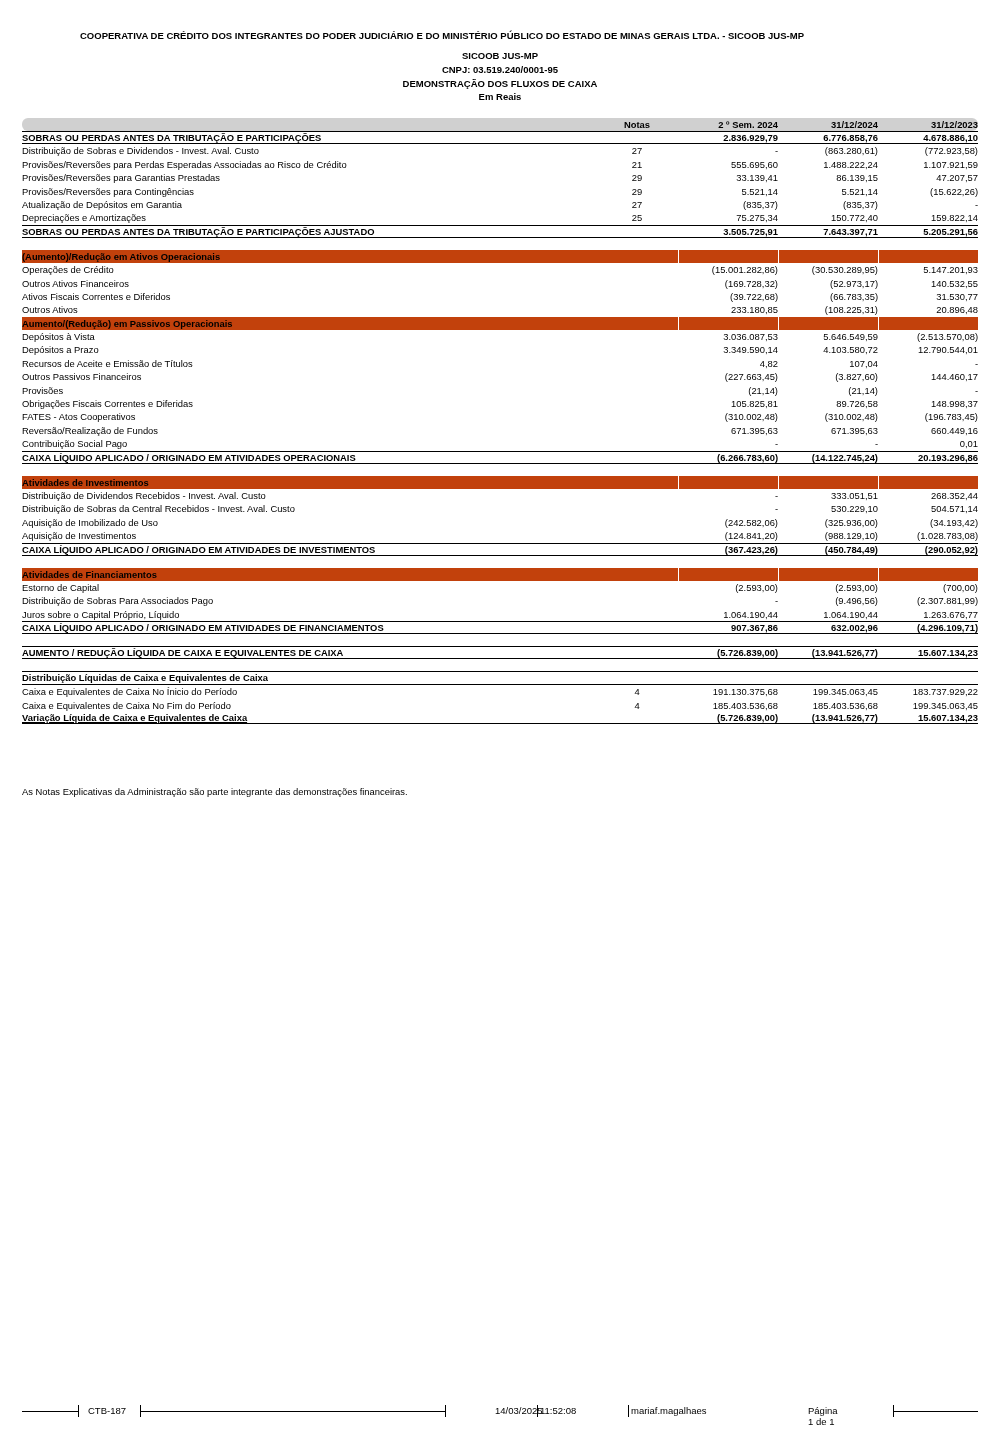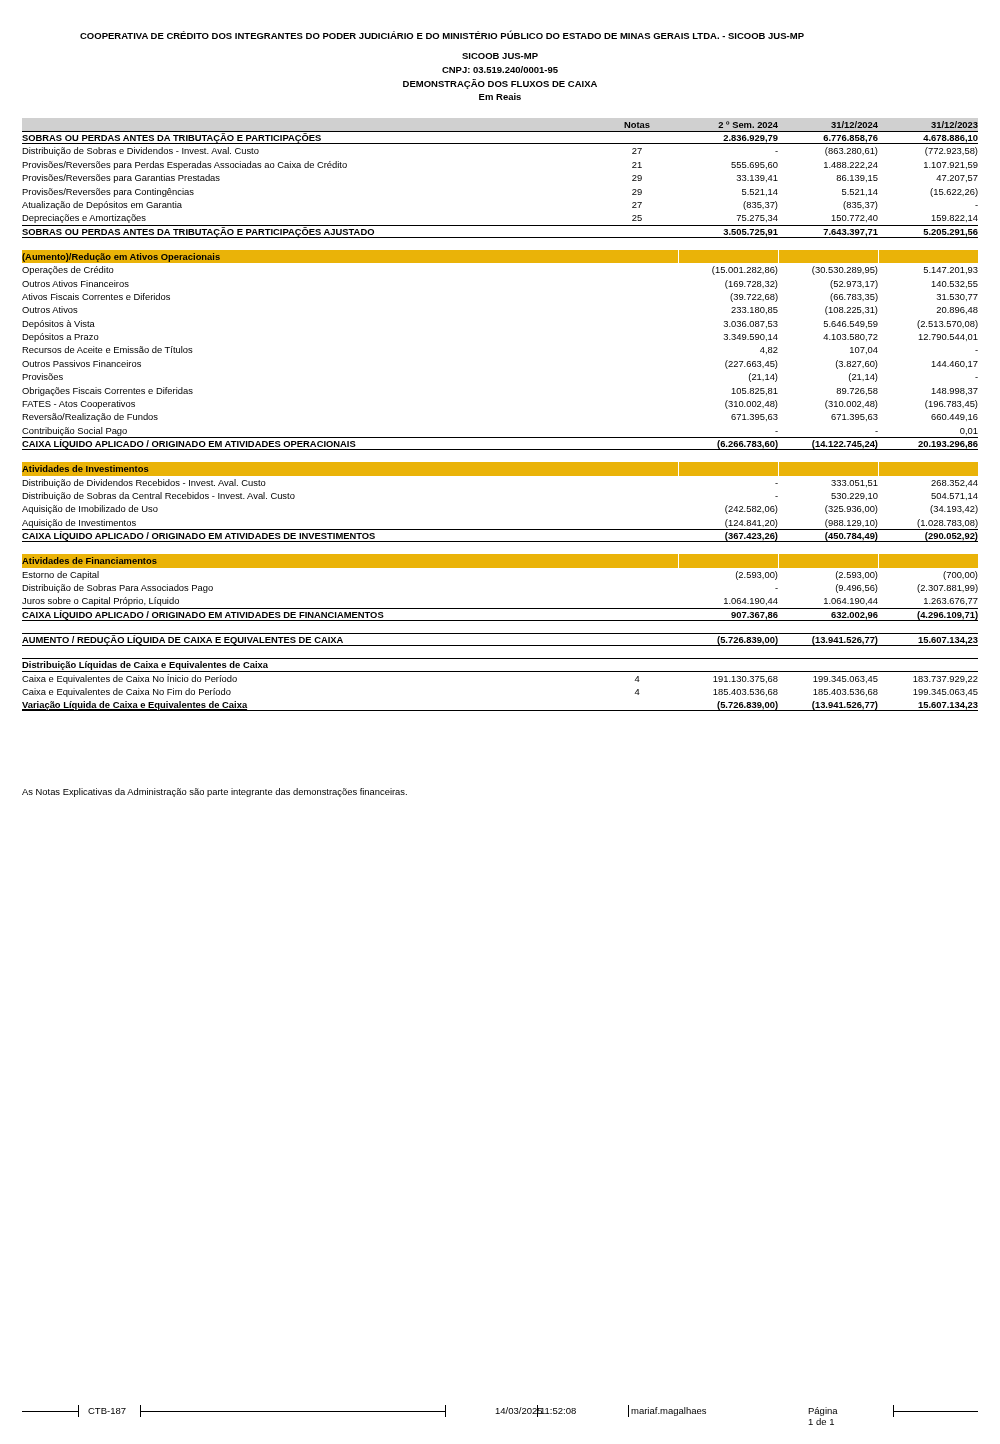--- a/index.html
+++ b/index.html
@@ -6,23 +6,23 @@
   body { width: 1000px; height: 1444px; position: relative; font-family: "Liberation Sans", sans-serif; color: #000; overflow: hidden; }
   .hdr { position: absolute; left: 0; width: 1000px; text-align: center; font-weight: bold; font-size: 9.5px; }
   .hdr.main { top: 30px; left: 80px; width: auto; text-align: left; font-size: 9.5px; }
   .tbl { position: absolute; left: 22px; top: 118px; width: 956px; }
   .row { position: relative; height: 13.4px; font-size: 9.4px; line-height: 13.4px; white-space: nowrap; }
   .row .lbl { position: absolute; left: 0; }
   .row .nota { position: absolute; left: 600px; width: 30px; text-align: center; }
   .row .c1 { position: absolute; right: 200px; width: 120px; text-align: right; }
   .row .c2 { position: absolute; right: 100px; width: 100px; text-align: right; }
   .row .c3 { position: absolute; right: 0; width: 108px; text-align: right; }
-  .row.head { background: #d0d0d0; font-weight: bold; }
+  .row.head { background: #d0d0d0; font-weight: bold; border-radius: 6px; }
   .row.head .nota { left: 585px; width: 60px; }
-  .row.shade { background: #eab308; font-weight: bold; }
+  .row.shade { background: #c2410c; font-weight: bold; }
   .row.shade .sep { position: absolute; top: 0; bottom: 0; width: 1px; background: #ffffff; }
   .row.tot { font-weight: bold; border-top: 1.5px solid #000; border-bottom: 1.5px solid #000; height: 11px; line-height: 11px; }
   .row.ul { font-weight: bold; border-bottom: 1.5px solid #000; height: 12px; line-height: 12px; }
   .spacer { height: 12px; }
   .note { position: absolute; left: 22px; top: 786px; font-size: 9.4px; }
   .footer { position: absolute; top: 1404px; left: 0; width: 792px; height: 16px; font-size: 9.5px; }
   .footer .line { position: absolute; top: 7px; height: 1px; background: #000; }
   .footer .tick { position: absolute; top: 1px; width: 1px; height: 12px; background: #000; }
   .footer .txt { position: absolute; top: 1px; }
 </style>
@@ -50,21 +50,21 @@
   </div>
   <div id="sec1-rows">
       <div class="row">
         <span class="lbl">Distribuição de Sobras e Dividendos - Invest. Aval. Custo</span>
         <span class="nota">27</span>
         <span class="c1">-</span>
         <span class="c2">(863.280,61)</span>
         <span class="c3">(772.923,58)</span>
       </div>
       <div class="row">
-        <span class="lbl">Provisões/Reversões para Perdas Esperadas Associadas ao Caixa de Crédito</span>
+        <span class="lbl">Provisões/Reversões para Perdas Esperadas Associadas ao Risco de Crédito</span>
         <span class="nota">21</span>
         <span class="c1">555.695,60</span>
         <span class="c2">1.488.222,24</span>
         <span class="c3">1.107.921,59</span>
       </div>
       <div class="row">
         <span class="lbl">Provisões/Reversões para Garantias Prestadas</span>
         <span class="nota">29</span>
         <span class="c1">33.139,41</span>
         <span class="c2">86.139,15</span>
@@ -129,20 +129,26 @@
         <span class="c3">31.530,77</span>
       </div>
       <div class="row">
         <span class="lbl">Outros Ativos</span>
         <span class="nota"></span>
         <span class="c1">233.180,85</span>
         <span class="c2">(108.225,31)</span>
         <span class="c3">20.896,48</span>
       </div>
     </div>
+  <div class="row shade">
+    <span class="lbl">Aumento/(Redução) em Passivos Operacionais</span>
+    <span class="sep" style="left:656px"></span>
+      <span class="sep" style="left:756px"></span>
+      <span class="sep" style="left:856px"></span>
+  </div>
   <div id="sec2p-rows">
       <div class="row">
         <span class="lbl">Depósitos à Vista</span>
         <span class="nota"></span>
         <span class="c1">3.036.087,53</span>
         <span class="c2">5.646.549,59</span>
         <span class="c3">(2.513.570,08)</span>
       </div>
       <div class="row">
         <span class="lbl">Depósitos a Prazo</span>

